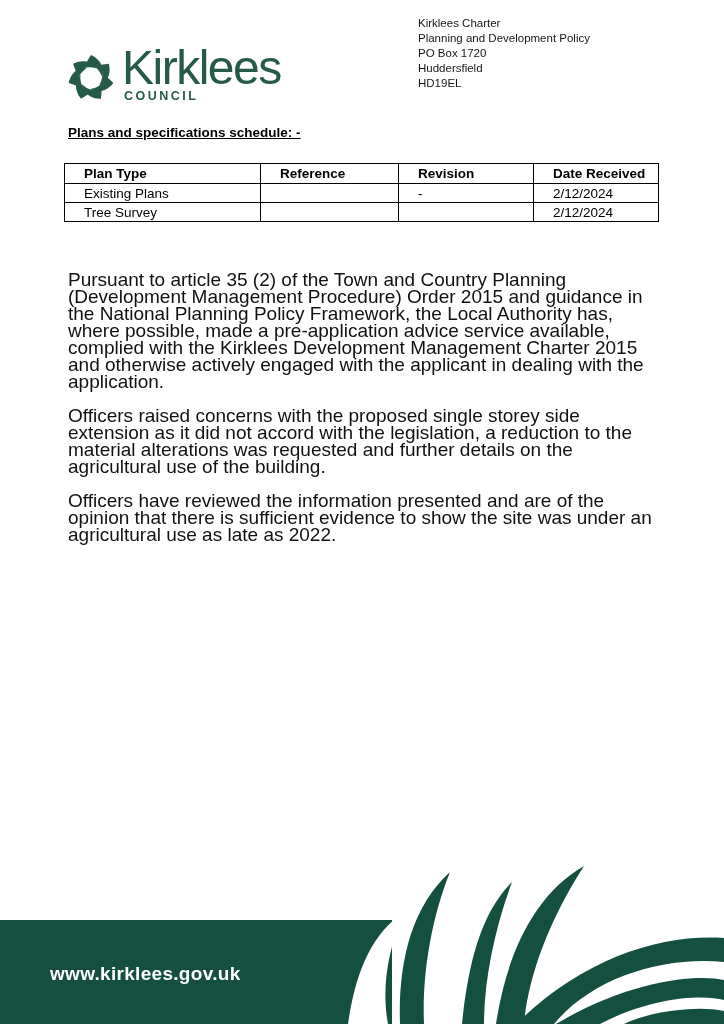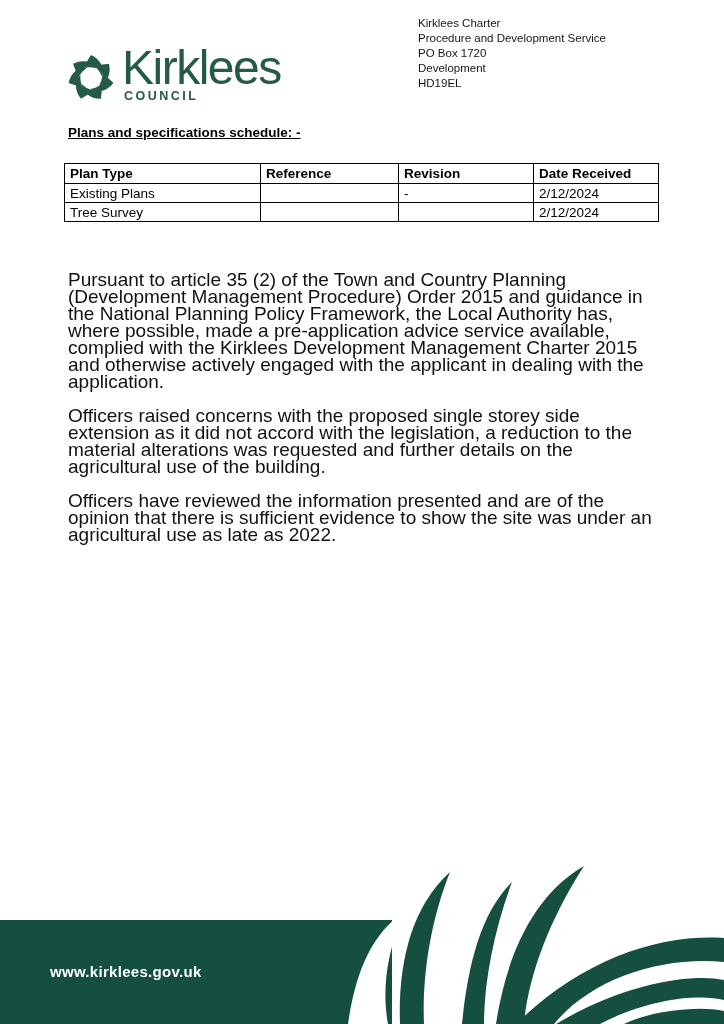--- a/index.html
+++ b/index.html
@@ -26,35 +26,35 @@
   
   .doc-heading{position:absolute;left:68px;top:125px;margin:0;font-size:13.5px;font-weight:700;color:#000;text-decoration:underline;}
   
   .plans-table{
     position:absolute;left:64px;top:163px;
     border-collapse:collapse;table-layout:fixed;width:594px;
     font-size:13.5px;color:#000;
   }
   .plans-table th,.plans-table td{
     border:1px solid #000;
-    padding:1px 5px;
+    padding:1px 19px;
     text-align:left;
     height:16px;
     line-height:15px;
     overflow:hidden;white-space:nowrap;
   }
   .plans-table th{font-weight:700;height:17px;}
   
   .body-text{position:absolute;left:68px;top:271px;width:594px;}
   .body-text p{margin:0 0 17px 0;font-size:19px;line-height:17px;color:#111;}
   
   .footer-art{position:absolute;left:0;bottom:0;width:724px;height:164px;display:block;color:var(--footer-green);}
   .footer-url{
     position:absolute;left:50px;top:963px;
-    font-size:15px;font-weight:700;color:#ffffff;letter-spacing:0.3px;
+    font-size:19px;font-weight:700;color:#ffffff;letter-spacing:0.3px;
   }
 </style>
 </head>
 <body>
 
 <div class="page">
 
   <div class="logo">
     <svg class="logo-swirl" viewBox="-24 -24 48 48" xmlns="http://www.w3.org/2000/svg" aria-hidden="true">
       <defs>
@@ -71,23 +71,23 @@
       </g>
     </svg>
     <div class="logo-text">
       <div class="logo-word">Kirklees</div>
       <div class="logo-sub">COUNCIL</div>
     </div>
   </div>
 
   <div class="address">
     <div>Kirklees Charter</div>
-    <div>Procedure and Development Service</div>
+    <div>Planning and Development Policy</div>
     <div>PO Box 1720</div>
-    <div>Development</div>
+    <div>Huddersfield</div>
     <div>HD19EL</div>
   </div>
 
   <h1 class="doc-heading">Plans and specifications schedule: -</h1>
 
   <table class="plans-table">
     <colgroup>
       <col style="width:196px">
         <col style="width:138px">
         <col style="width:135px">

